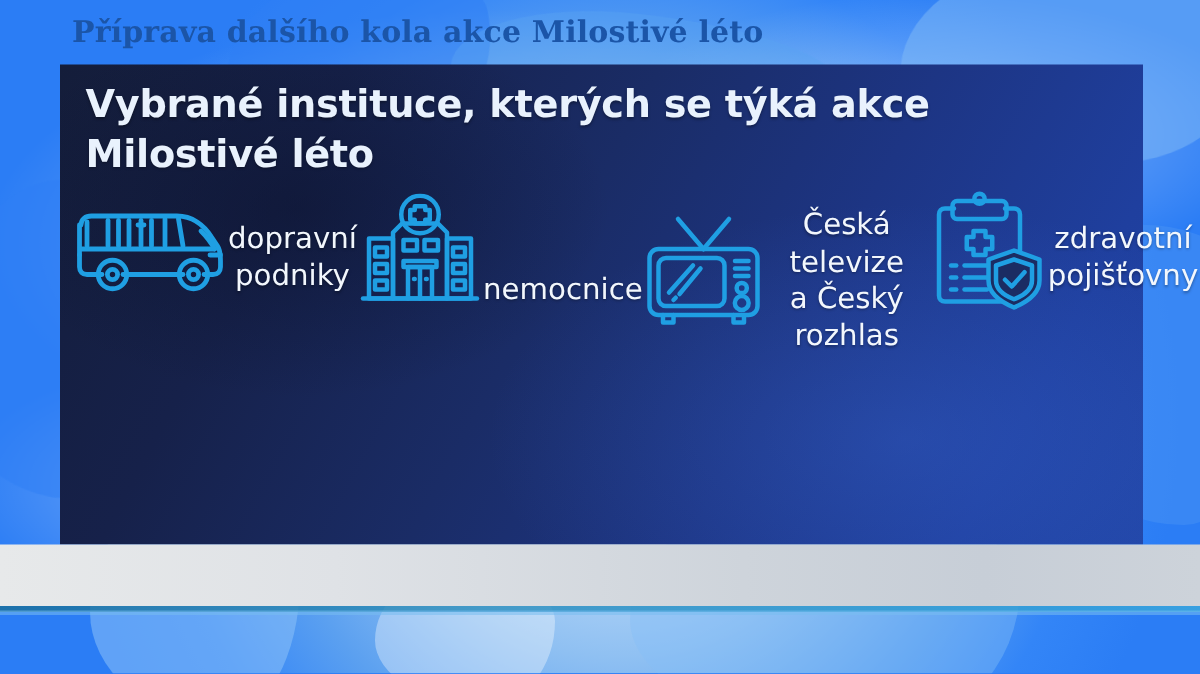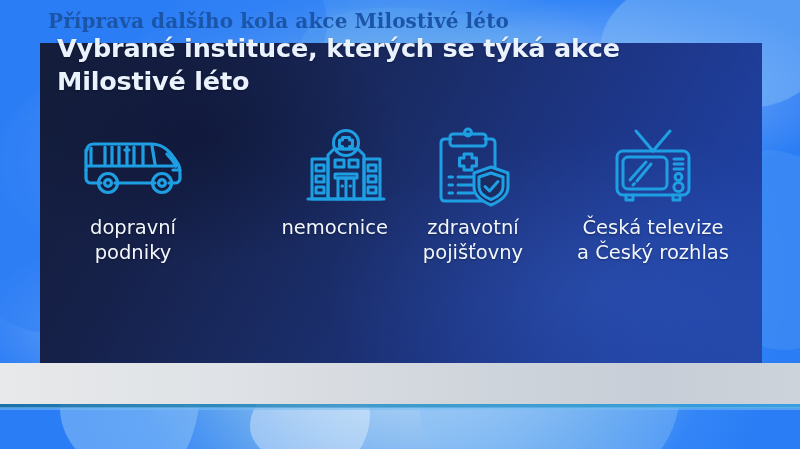--- a/index.html
+++ b/index.html
@@ -71,21 +71,21 @@
     background:
       radial-gradient(ellipse 55% 70% at 78% 78%, rgba(60,110,220,0.30) 0%, rgba(60,110,220,0) 70%),
       radial-gradient(ellipse 40% 55% at 22% 30%, rgba(10,16,40,0.45) 0%, rgba(10,16,40,0) 72%);
     pointer-events: none;
   }
 
   
   .headline {
     position: absolute;
     left: 57px;
-    top: 32px;
+    top: 54px;
     width: 610px;
     color: #e9f2fd;
     font-size: 25.5px;
     font-weight: bold;
     line-height: 1.30;
     letter-spacing: -0.2px;
     text-shadow: 0 1px 2px rgba(0,0,0,.35);
   }
 
   
@@ -93,21 +93,21 @@
     position: absolute;
     left: 48px;
     top: 128px;
     width: 700px;
     display: flex;
     align-items: flex-start;
   }
   .col {
     flex: 1 1 0;
     display: flex;
-    flex-direction: column;
+    flex-direction: row;
     align-items: center;
   }
   .col .icon-wrap {
     height: 78px;
     display: flex;
     align-items: center;
     justify-content: center;
   }
   .col .label {
     margin-top: 10px;
@@ -240,20 +240,43 @@
           <rect x="12" y="58" width="8" height="6"></rect>
           <rect x="64" y="36" width="8" height="6"></rect>
           <rect x="64" y="47" width="8" height="6"></rect>
           <rect x="64" y="58" width="8" height="6"></rect>
           <path d="M4 70 L80 70"></path>
         </svg>
       </div>
       <div class="label">nemocnice</div>
     </div>
 
+    <div class="col col-2">
+      <div class="icon-wrap">
+        <svg class="ico" width="82" height="78" viewBox="0 0 82 78" fill="none" stroke="#1f9fe3" stroke-width="3" stroke-linecap="round" stroke-linejoin="round">
+          <path d="M24 3 L41 23"></path>
+          <path d="M58 3 L41 23"></path>
+          <rect x="5" y="23" width="72" height="44" rx="6"></rect>
+          <rect x="11" y="29" width="44" height="32" rx="5"></rect>
+          <path d="M18 52 L34 34"></path>
+          <path d="M25 53 L39 36"></path>
+          <path d="M21 57 L22.5 55.5"></path>
+          <path d="M62 31 L71 31"></path>
+          <path d="M62 36 L71 36"></path>
+          <path d="M62 41 L71 41"></path>
+          <circle cx="66.5" cy="49" r="3.4"></circle>
+          <circle cx="66.5" cy="59" r="4.6"></circle>
+          <path d="M14 67 L14 72 L21 72 L21 67"></path>
+          <path d="M61 67 L61 72 L68 72 L68 67"></path>
+        </svg>
+      </div>
+      <div class="label">Česká televize
+a Český rozhlas</div>
+    </div>
+
     <div class="col col-3">
       <div class="icon-wrap">
         <svg class="ico" width="80" height="80" viewBox="0 0 80 80" fill="none" stroke="#1f9fe3" stroke-width="3" stroke-linecap="round" stroke-linejoin="round">
           <path d="M52 12 L58 12 C60.5 12 62 13.6 62 16 L62 42"></path>
           <path d="M62 62 L62 70 C62 72.4 60.5 74 58 74 L12 74 C9.5 74 8 72.4 8 70 L8 16 C8 13.6 9.5 12 12 12 L18 12"></path>
           <path d="M20 7 L50 7 C51.6 7 53 8.3 53 10 L53 16 C53 17.6 51.6 19 50 19 L20 19 C18.4 19 17 17.6 17 16 L17 10 C17 8.3 18.4 7 20 7 Z"></path>
           <circle cx="35" cy="5.5" r="3.4"></circle>
           <path d="M31 27 L39 27 L39 31 L43.5 31 L43.5 39 L39 39 L39 43 L31 43 L31 39 L26.5 39 L26.5 31 L31 31 Z"></path>
           <path d="M16 50 L19.5 50"></path>
           <path d="M25 50 L46 50"></path>
@@ -263,43 +286,20 @@
           <path d="M25 66 L40 66"></path>
           <path d="M58 40 L75 46 L75 60 C75 68.5 67.5 74 58 78 C48.5 74 41 68.5 41 60 L41 46 Z" fill="#1b2c63"></path>
           <path d="M58 46 L70 50 L70 60 C70 66 64.5 70 58 72.5 C51.5 70 46 66 46 60 L46 50 Z"></path>
           <path d="M52 59.5 L56.5 64 L65 54.5"></path>
         </svg>
       </div>
       <div class="label">zdravotní
 pojišťovny</div>
     </div>
 
-    <div class="col col-2">
-      <div class="icon-wrap">
-        <svg class="ico" width="82" height="78" viewBox="0 0 82 78" fill="none" stroke="#1f9fe3" stroke-width="3" stroke-linecap="round" stroke-linejoin="round">
-          <path d="M24 3 L41 23"></path>
-          <path d="M58 3 L41 23"></path>
-          <rect x="5" y="23" width="72" height="44" rx="6"></rect>
-          <rect x="11" y="29" width="44" height="32" rx="5"></rect>
-          <path d="M18 52 L34 34"></path>
-          <path d="M25 53 L39 36"></path>
-          <path d="M21 57 L22.5 55.5"></path>
-          <path d="M62 31 L71 31"></path>
-          <path d="M62 36 L71 36"></path>
-          <path d="M62 41 L71 41"></path>
-          <circle cx="66.5" cy="49" r="3.4"></circle>
-          <circle cx="66.5" cy="59" r="4.6"></circle>
-          <path d="M14 67 L14 72 L21 72 L21 67"></path>
-          <path d="M61 67 L61 72 L68 72 L68 67"></path>
-        </svg>
-      </div>
-      <div class="label">Česká televize
-a Český rozhlas</div>
-    </div>
-
   </div>
 
   <div class="banner"></div>
   <div class="banner-text">Příprava dalšího kola akce Milostivé léto</div>
   <div class="banner-rule"></div>
   <div class="banner-rule2"></div>
 
 </div>
 
 </body></html>

